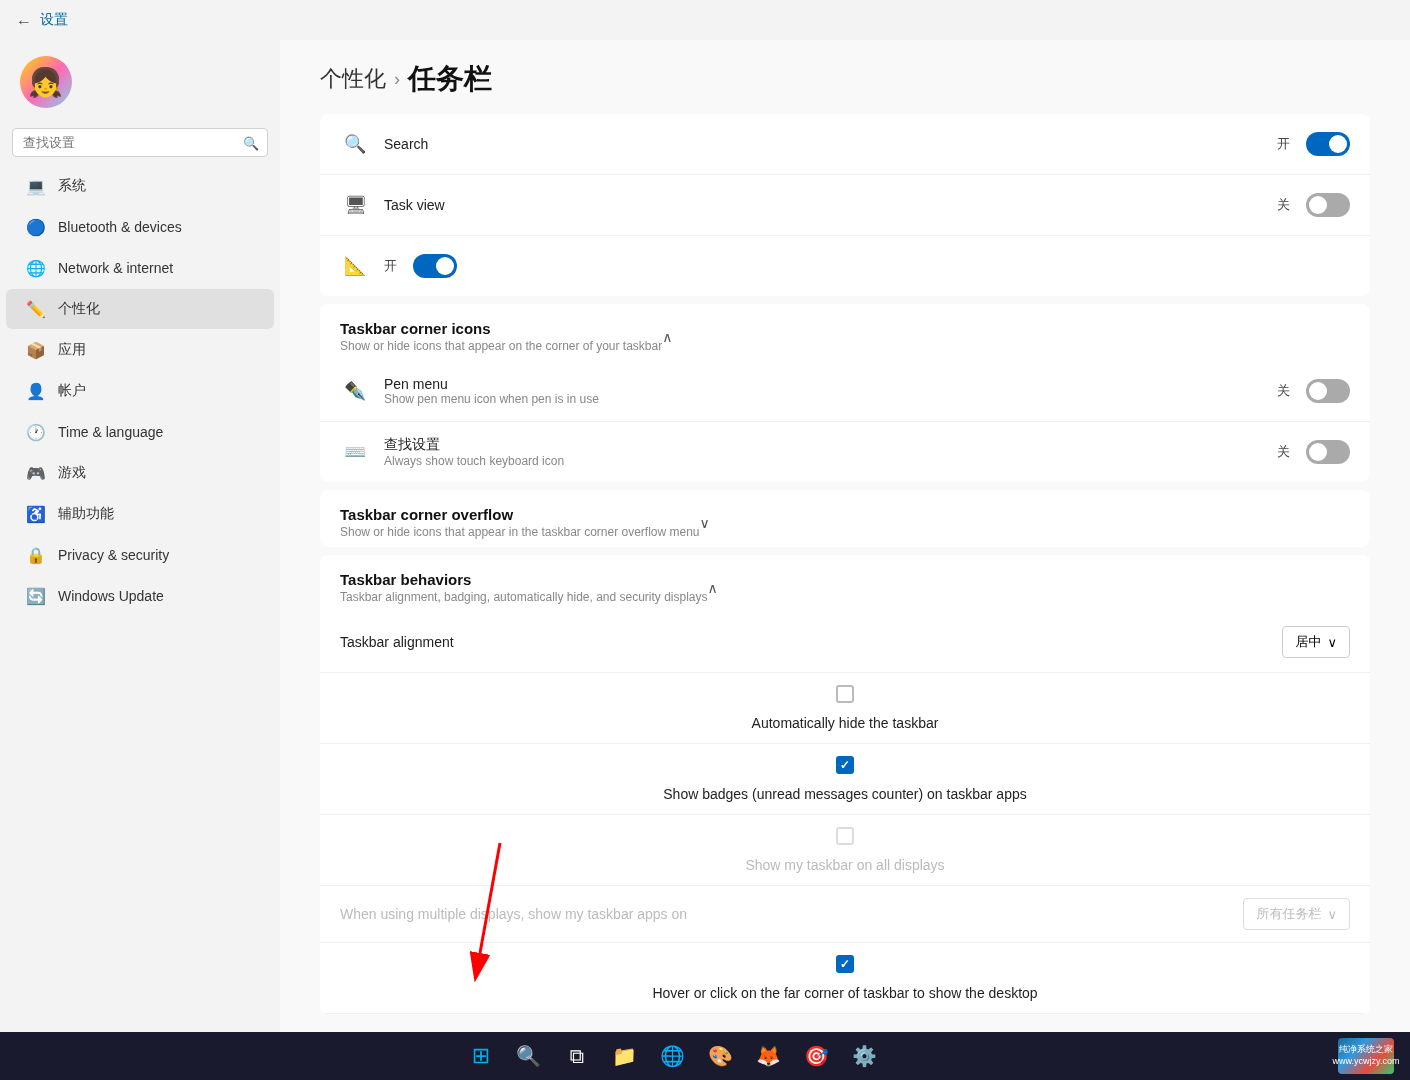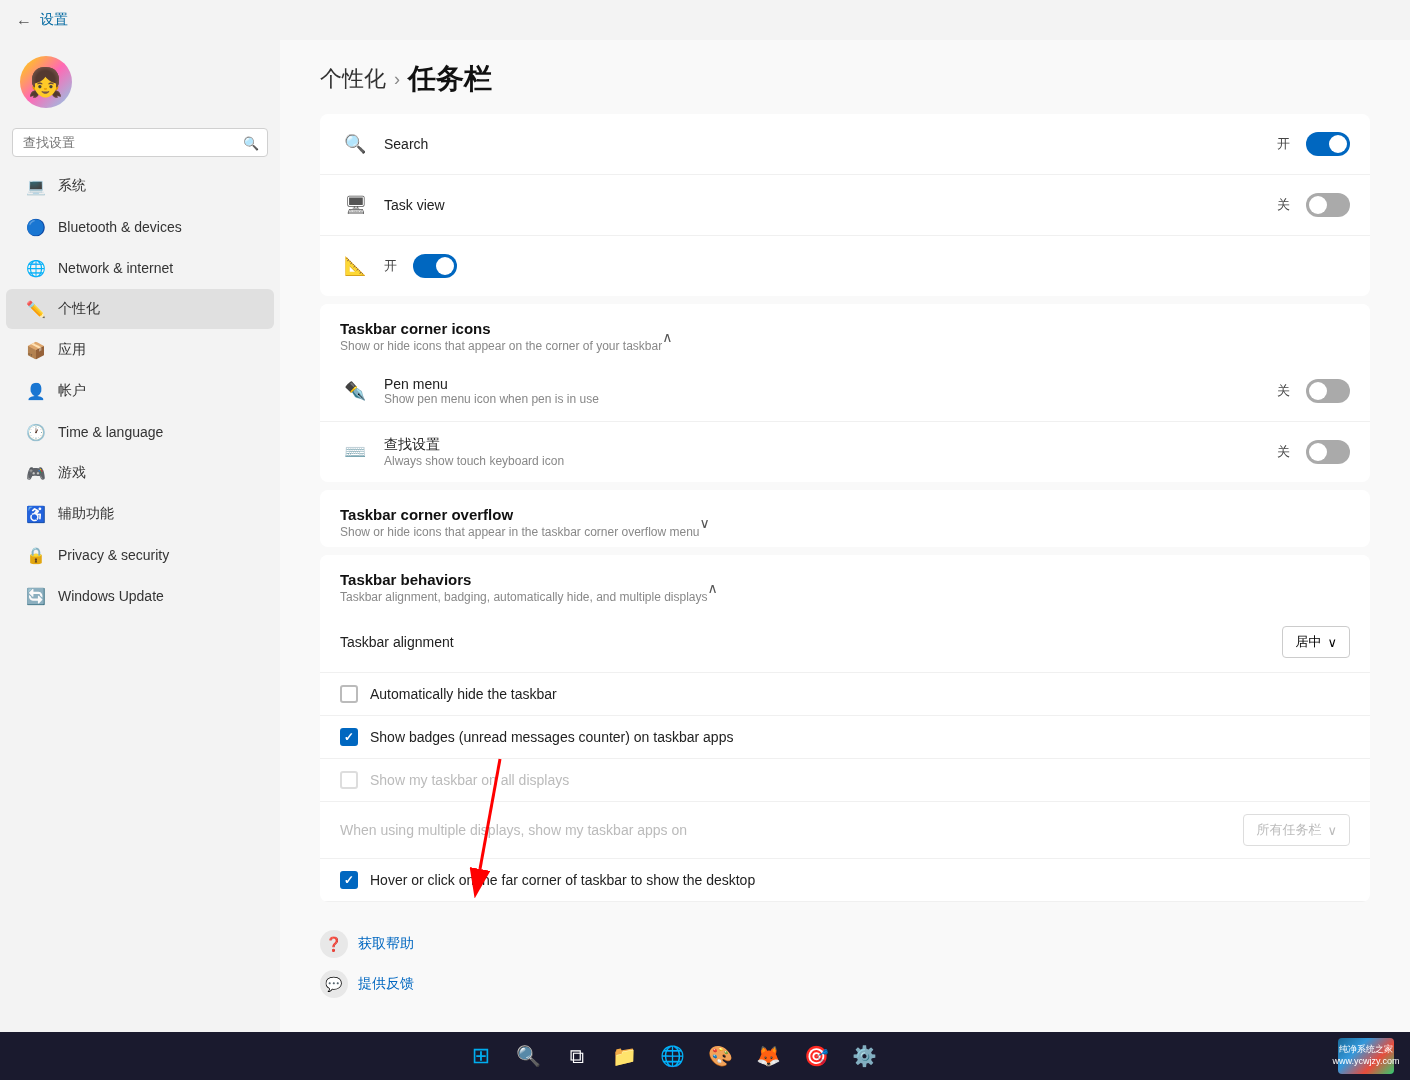--- a/index.html
+++ b/index.html
@@ -285,20 +285,21 @@
       cursor: pointer;
       font-size: 13px;
     }
 
     .checkbox-row {
       display: flex;
       align-items: center;
       padding: 12px 20px;
       border-bottom: 1px solid #f0f0f0;
       gap: 12px;
+      flex-direction: column;
     }
     .checkbox-row:last-child {
       border-bottom: none;
     }
 
     .checkbox {
       width: 18px;
       height: 18px;
       border: 2px solid #bbb;
       border-radius: 3px;
@@ -569,21 +570,21 @@
           <span class="chevron">∨</span>
         </div>
       </div>
     </div>
 
     <div class="behaviors-section">
       <div class="section-header">
         <div class="section-header-row">
           <div>
             <div class="section-title">Taskbar behaviors</div>
-            <div class="section-subtitle">Taskbar alignment, badging, automatically hide, and multiple displays</div>
+            <div class="section-subtitle">Taskbar alignment, badging, automatically hide, and security displays</div>
           </div>
           <span class="chevron">∧</span>
         </div>
       </div>
 
       <div class="alignment-row">
         <span class="alignment-label">Taskbar alignment</span>
         <button class="dropdown-btn">
           <span>居中</span>
           <span>∨</span>

